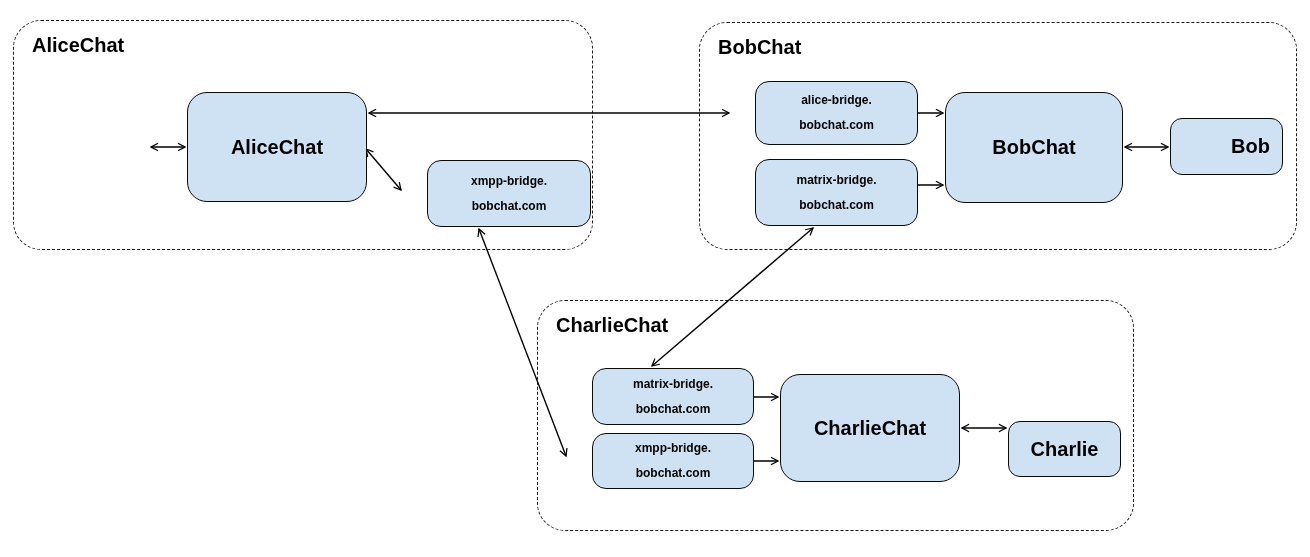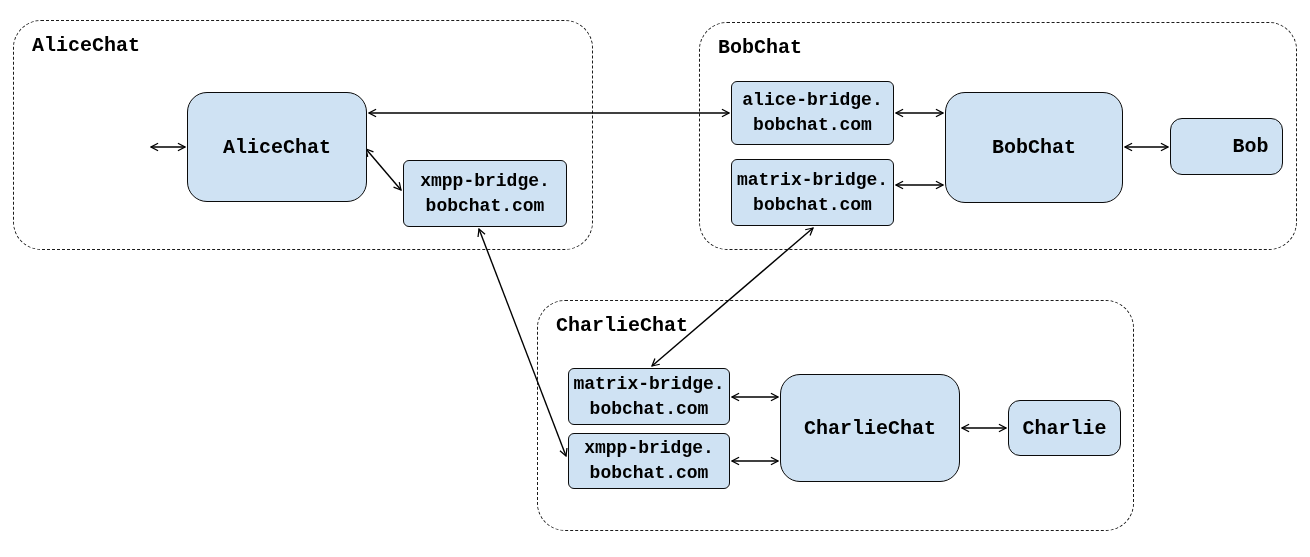--- a/index.html
+++ b/index.html
@@ -5,21 +5,21 @@
   html, body {
     margin: 0;
     padding: 0;
     background: #ffffff;
   }
   .canvas {
     position: relative;
     width: 1310px;
     height: 557px;
     background: #ffffff;
-    font-family: Liberation Mono, monospace;
+    font-family: Liberation Sans, sans-serif;
     overflow: hidden;
   }
   .edges-layer {
     position: absolute;
     left: 0;
     top: 0;
     width: 1310px;
     height: 557px;
   }
   .group {
@@ -46,21 +46,21 @@
     display: flex;
     flex-direction: column;
     align-items: center;
     justify-content: center;
     text-align: center;
     font-weight: bold;
     color: #000000;
   }
   .node.lg { border-radius: 20px; font-size: 20px; }
   .node.sm { border-radius: 12px; font-size: 20px; }
-  .node.bridge { border-radius: 6px; font-size: 18px; line-height: 25px; }
+  .node.bridge { border-radius: 14px; font-size: 12px; line-height: 25px; margin-left: 24px; }
   .edge {
     stroke: #000000;
     stroke-width: 1.4;
   }
 </style>
 </head>
 <body>
 
 <div class="canvas">
 
@@ -130,17 +130,17 @@
 
   <div class="node bridge" style="left:568px; top:433px; width:162px; height:56px;">
     <span>xmpp-bridge.</span>
     <span>bobchat.com</span>
   </div>
 
   <div class="node lg" style="left:780px; top:374px; width:180px; height:108px;">
     <span>CharlieChat</span>
   </div>
 
-  <div class="node sm" style="left:1008px; top:400px; width:113px; height:56px;justify-content:center;">
+  <div class="node sm" style="left:1008px; top:421px; width:113px; height:56px;justify-content:center;">
     <span>Charlie</span>
   </div>
 
 </div>
 
 </body></html>

